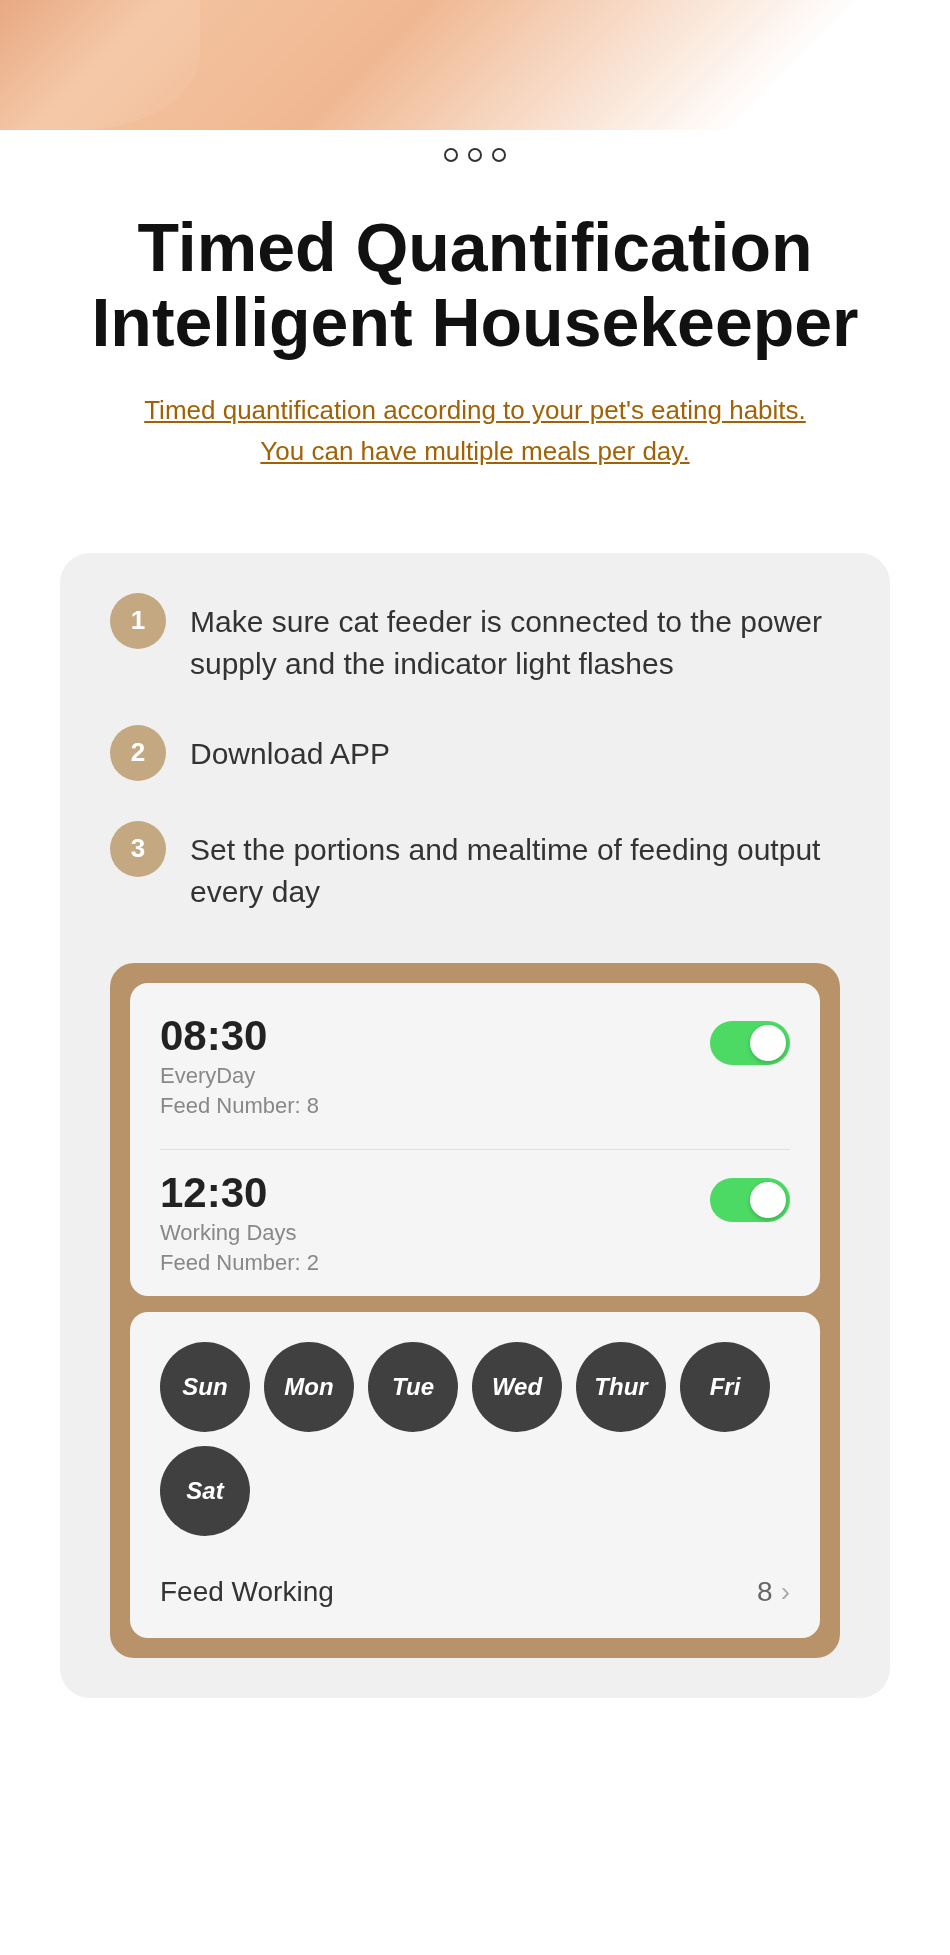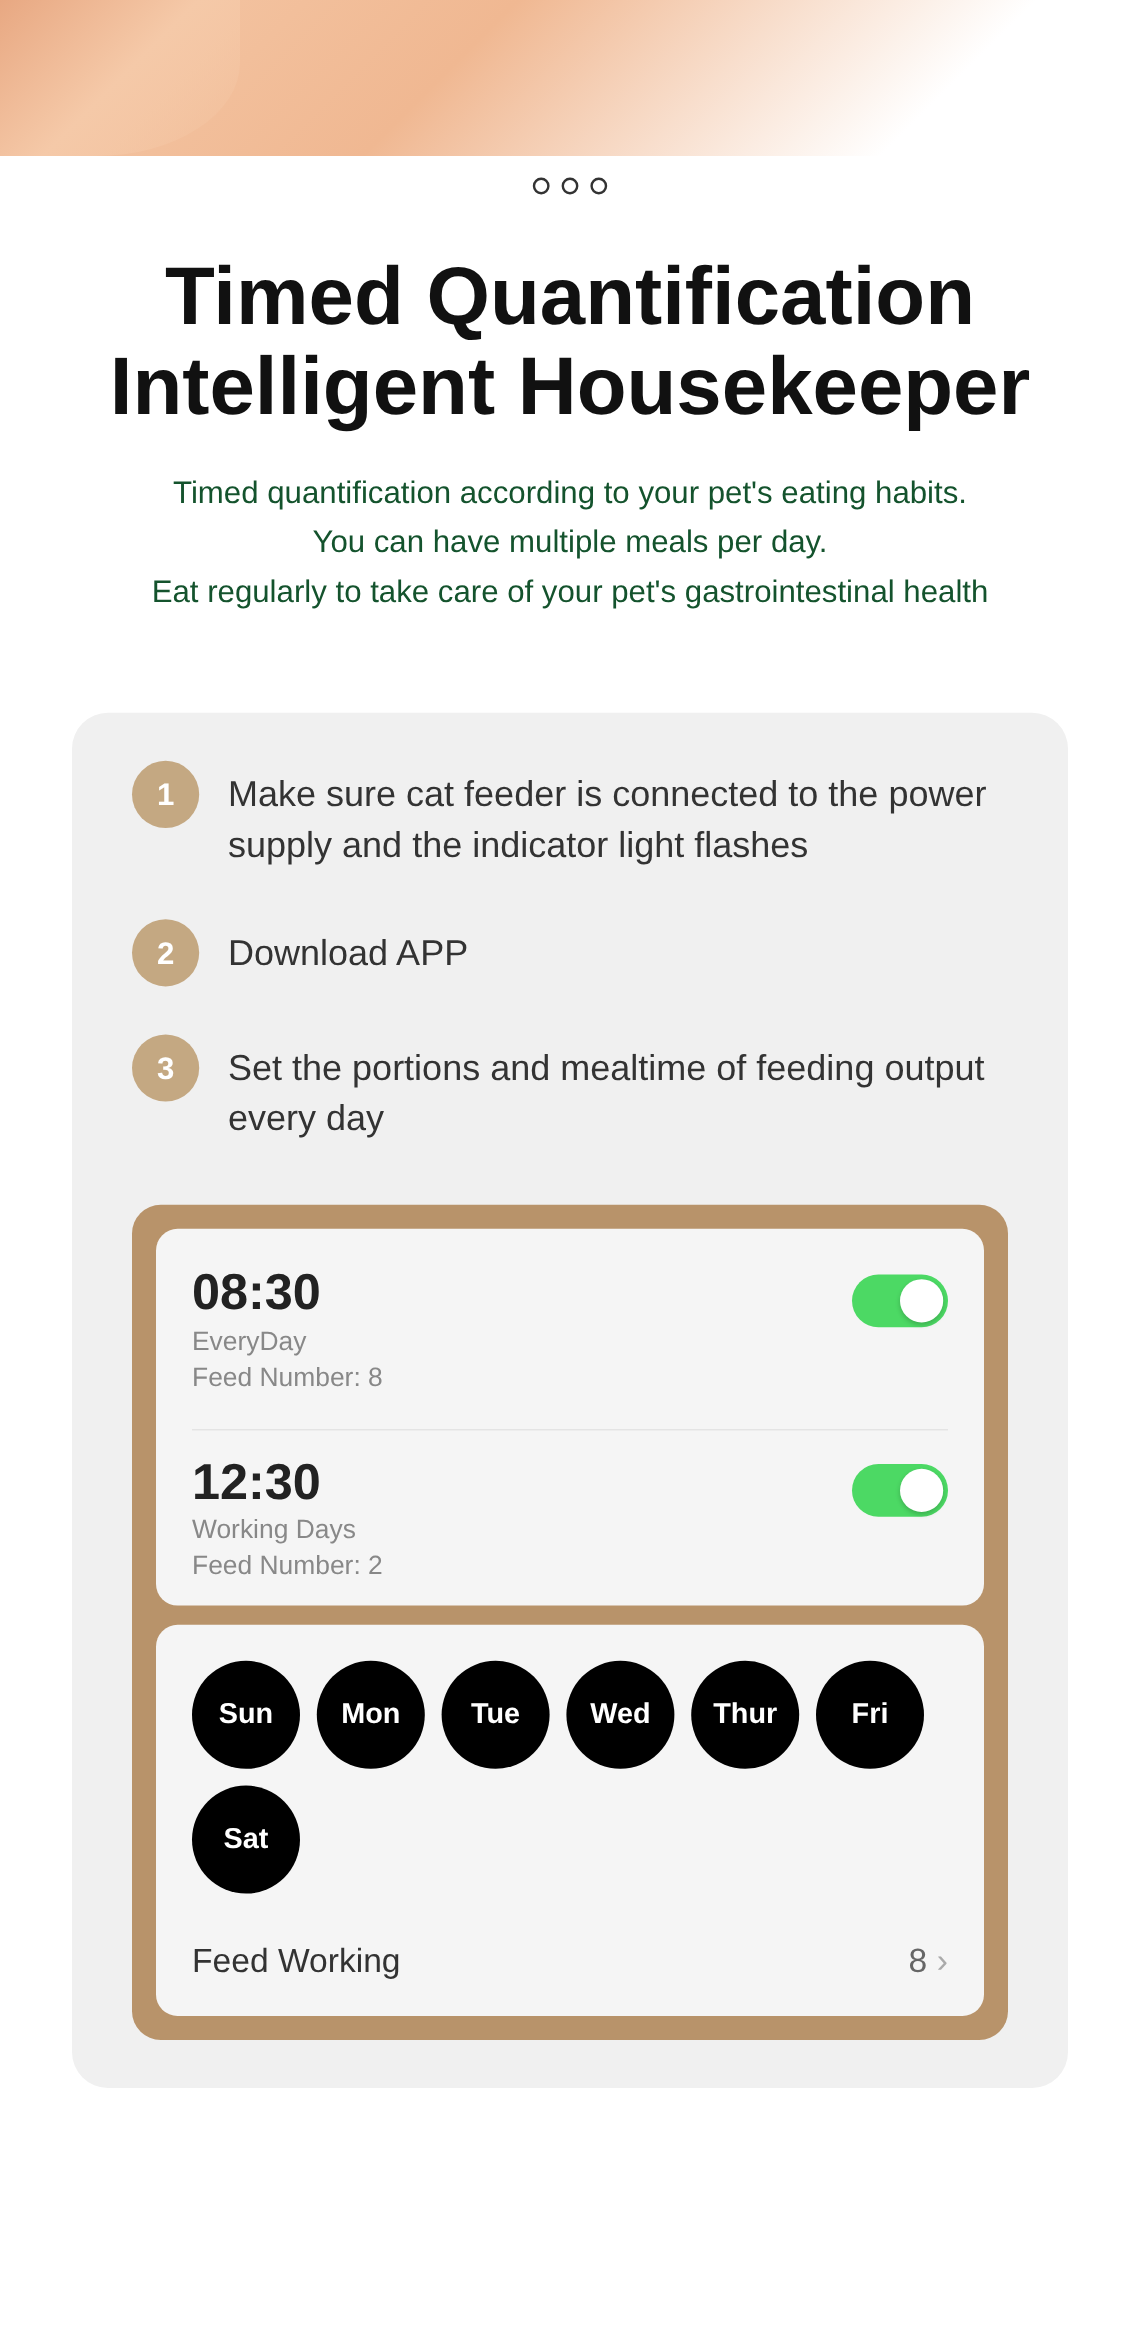--- a/index.html
+++ b/index.html
@@ -60,22 +60,23 @@
       font-size: 68px;
       font-weight: 900;
       line-height: 1.1;
       color: #111111;
       margin-bottom: 30px;
     }
 
     .hero-description {
       font-size: 26px;
       line-height: 1.6;
-      color: #14532d;
+      color: #a16207;
       margin-bottom: 40px;
+      text-decoration: underline;
     }
 
     .card-container {
       margin: 20px 60px;
       background: #f0f0f0;
       border-radius: 30px;
       padding: 40px 50px;
     }
 
     .steps-list {
@@ -187,27 +188,28 @@
       display: flex;
       gap: 14px;
       margin-bottom: 30px;
       flex-wrap: wrap;
     }
 
     .day-bubble {
       width: 90px;
       height: 90px;
       border-radius: 50%;
-      background: #000000;
+      background: #404040;
       color: white;
       font-size: 24px;
       font-weight: 600;
       display: flex;
       align-items: center;
       justify-content: center;
+      font-style: italic;
     }
 
     .feed-number-row {
       display: flex;
       align-items: center;
       justify-content: space-between;
       padding-top: 10px;
     }
 
     .feed-number-label {
@@ -250,21 +252,20 @@
 </div>
 
 <div class="hero-section">
   <h1 class="hero-title">
     <span>Timed Quantification</span><br>
     <span>Intelligent Housekeeper</span>
   </h1>
   <p class="hero-description">
     <span>Timed quantification according to your pet's eating habits.</span><br>
     <span>You can have multiple meals per day.</span><br>
-    <span>Eat regularly to take care of your pet's gastrointestinal health</span>
   </p>
 </div>
 
 <div class="card-container">
 
   <div class="steps-list">
 
     <div class="step-item">
       <div class="step-number">
         <span>1</span>

